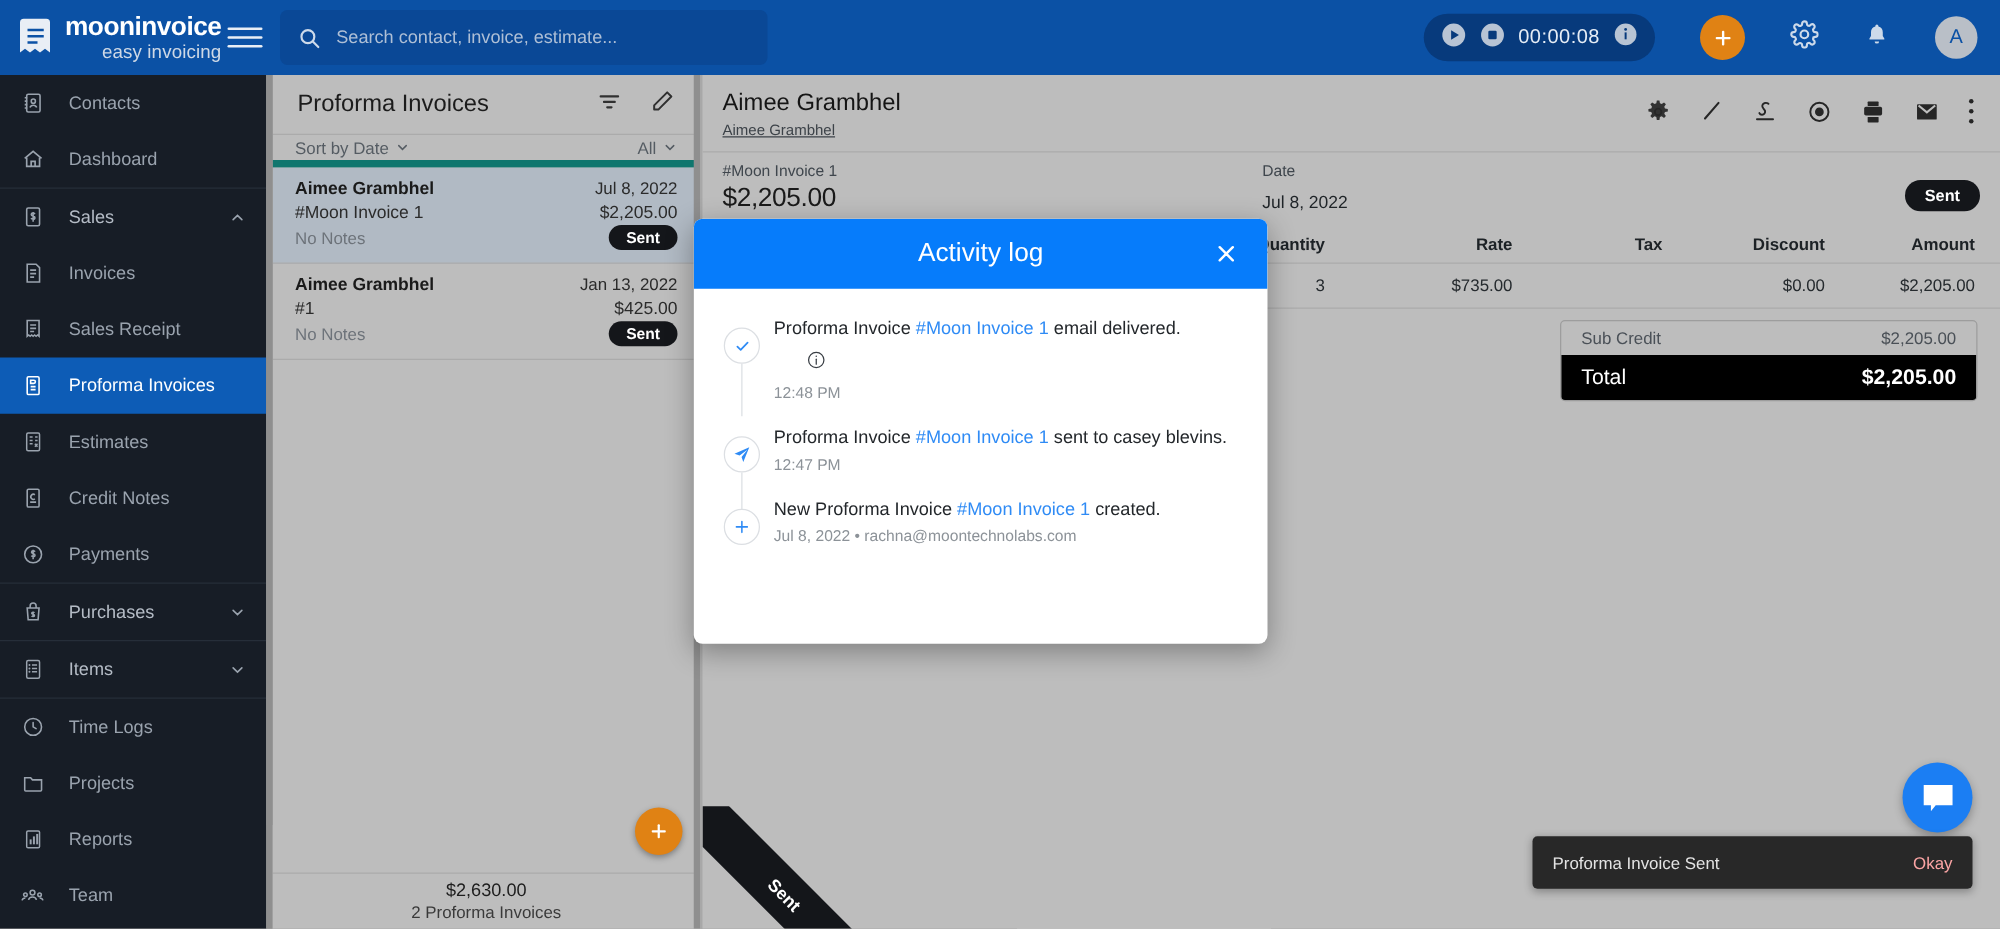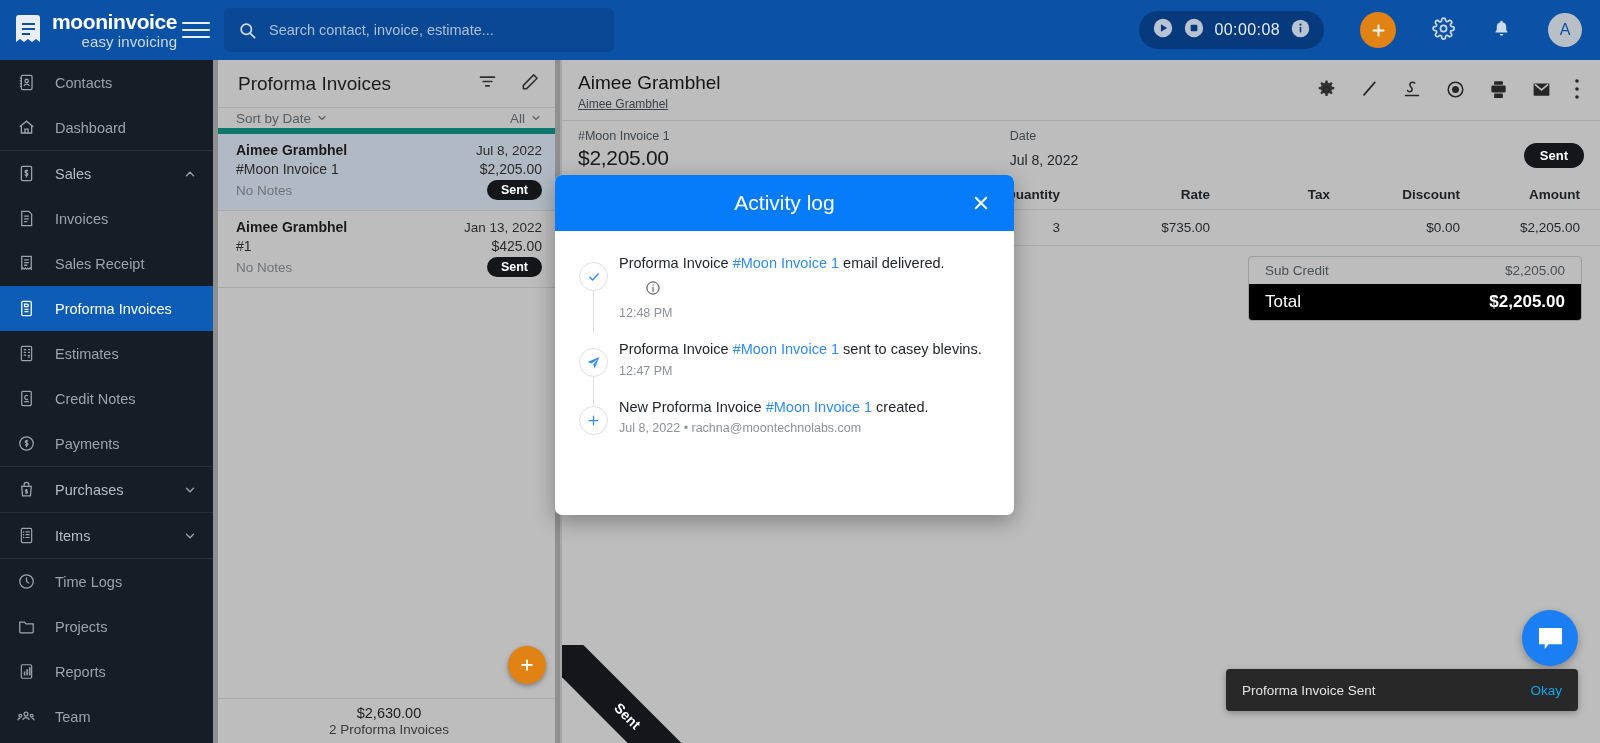--- a/index.html
+++ b/index.html
@@ -187,21 +187,21 @@
     box-shadow: 0 3px 8px rgba(0,0,0,.3);
   }
 
   
   .toast {
     position: absolute; right: 22px; bottom: 32px; width: 352px; height: 42px;
     background: #282828; border-radius: 4px; display: flex; align-items: center;
     padding: 0 16px; z-index: 40; box-shadow: 0 2px 7px rgba(0,0,0,.3);
   }
   .toast-msg { color: #e3e3e3; font-size: 13.5px; }
-  .toast-action { margin-left: auto; color: #0ea5e9; font-size: 13.5px; cursor: pointer; }
+  .toast-action { margin-left: auto; color: #fca5a5; font-size: 13.5px; cursor: pointer; }
 
   
   .modal {
     position: absolute; left: 555px; top: 175px; width: 459px; height: 340px;
     background: #ffffff; border-radius: 7px; overflow: hidden; z-index: 50;
     box-shadow: 0 6px 22px rgba(0,0,0,.32);
   }
   .modal-head {
     height: 56px; background: #067cfb; display: flex; align-items: center;
     justify-content: center; position: relative;

